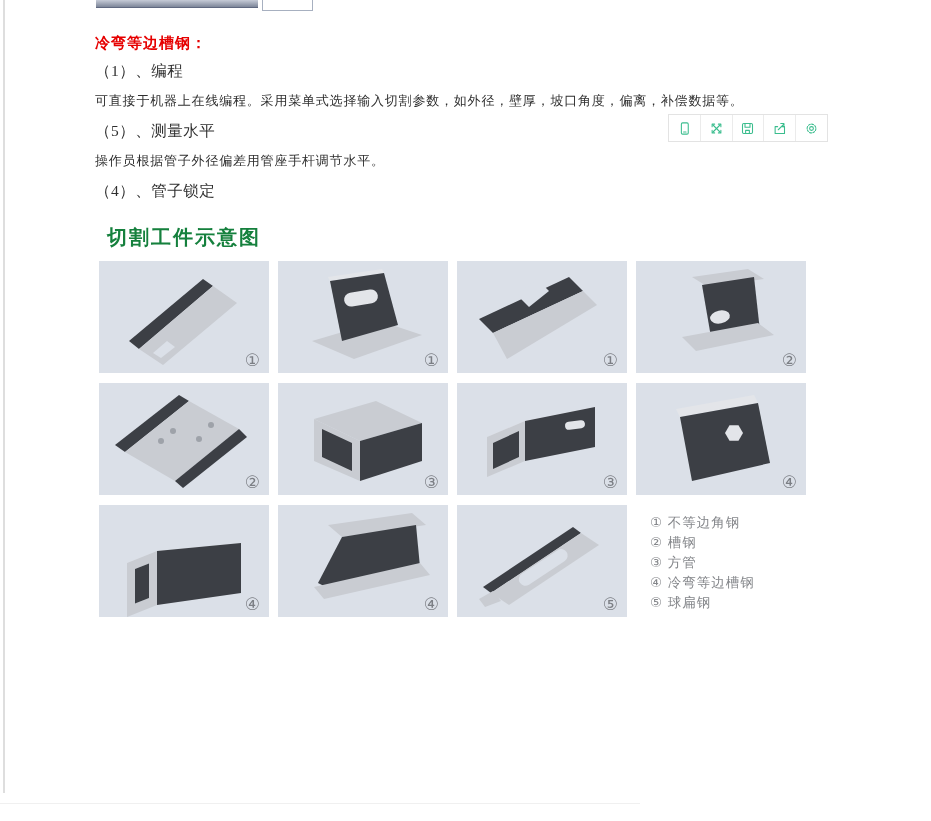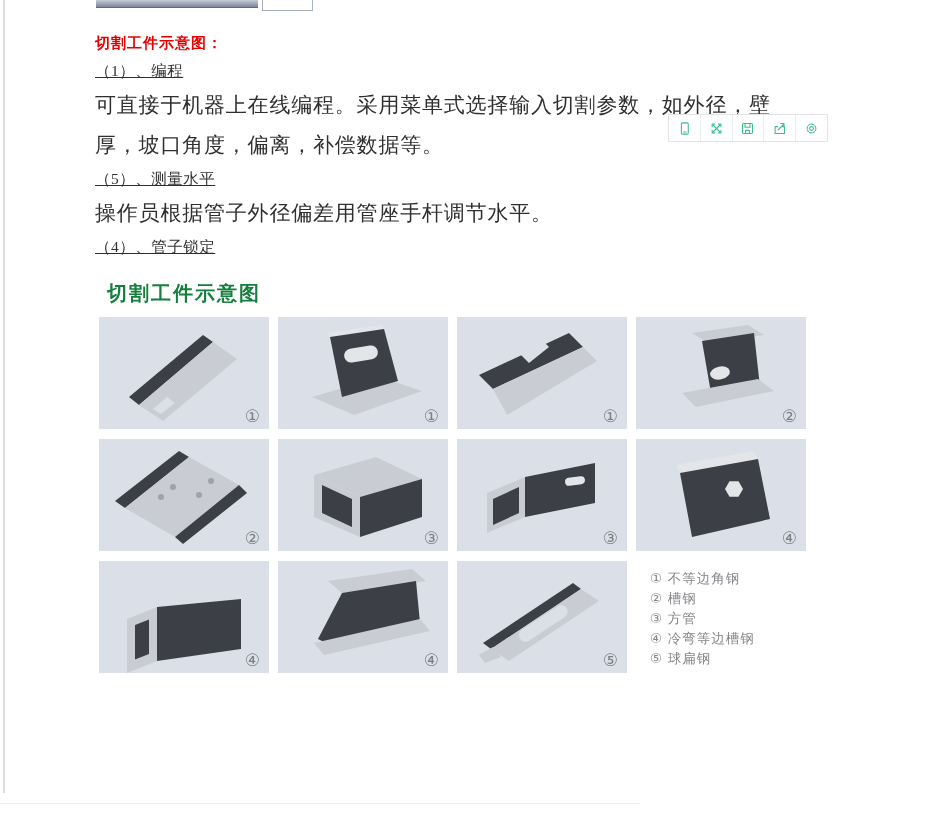--- a/index.html
+++ b/index.html
@@ -14,22 +14,22 @@
   .bottom-faint-line { position:absolute; left:0; top:803px; width:640px; height:1px; background:#f0f0f0; }
 
   
   .remnant-bar { position:absolute; left:96px; top:0; width:162px; height:8px;
     background:linear-gradient(#c6cbd7,#7d8699); border-bottom:1px solid #5f6880; }
   .remnant-box { position:absolute; left:262px; top:0; width:51px; height:11px;
     background:#fff; border:1px solid #a7b0c0; border-top:none; }
 
   .content { position:absolute; left:95px; top:29px; width:712px; }
   .red-heading { font-size:15px; font-weight:bold; color:#e60000; line-height:28px; letter-spacing:1px; }
-  .step-heading { font-size:15.5px; line-height:28px; letter-spacing:0.5px;text-decoration:underline; }
-  .step-body { font-size:21px; line-height:40px; letter-spacing:0.8px; width:700px; }
+  .step-heading { font-size:15.5px; line-height:28px; letter-spacing:0.5px; }
+  .step-body { font-size:13px; line-height:32px; letter-spacing:0.8px; width:700px; }
 
   .diagram-title {
     font-family:"Liberation Sans","DejaVu Sans",sans-serif;
     font-size:20px; font-weight:bold; color:#15803d;
     letter-spacing:2px; margin:19px 0 10px 12px;
   }
   .grid { margin-left:4px; width:710px; display:grid;
     grid-template-columns:repeat(4,170px); grid-auto-rows:112px; gap:10px 9px; }
   .cell { position:relative; background:#dbe0e8; }
   .cell svg { display:block; width:100%; height:100%; }
@@ -55,21 +55,21 @@
 <body>
 
 <div class="page">
 
   <div class="left-edge-line"></div>
   <div class="bottom-faint-line"></div>
   <div class="remnant-bar"></div>
   <div class="remnant-box"></div>
 
   <div class="content">
-    <div class="red-heading">切割工件示意图：</div>
+    <div class="red-heading">冷弯等边槽钢：</div>
 
     <div class="step">
       <div class="step-heading">（1）、编程</div>
       <div class="step-body">可直接于机器上在线编程。采用菜单式选择输入切割参数，如外径，壁厚，坡口角度，偏离，补偿数据等。</div>
     </div>
     <div class="step">
       <div class="step-heading">（5）、测量水平</div>
       <div class="step-body">操作员根据管子外径偏差用管座手杆调节水平。</div>
     </div>
     <div class="step">

